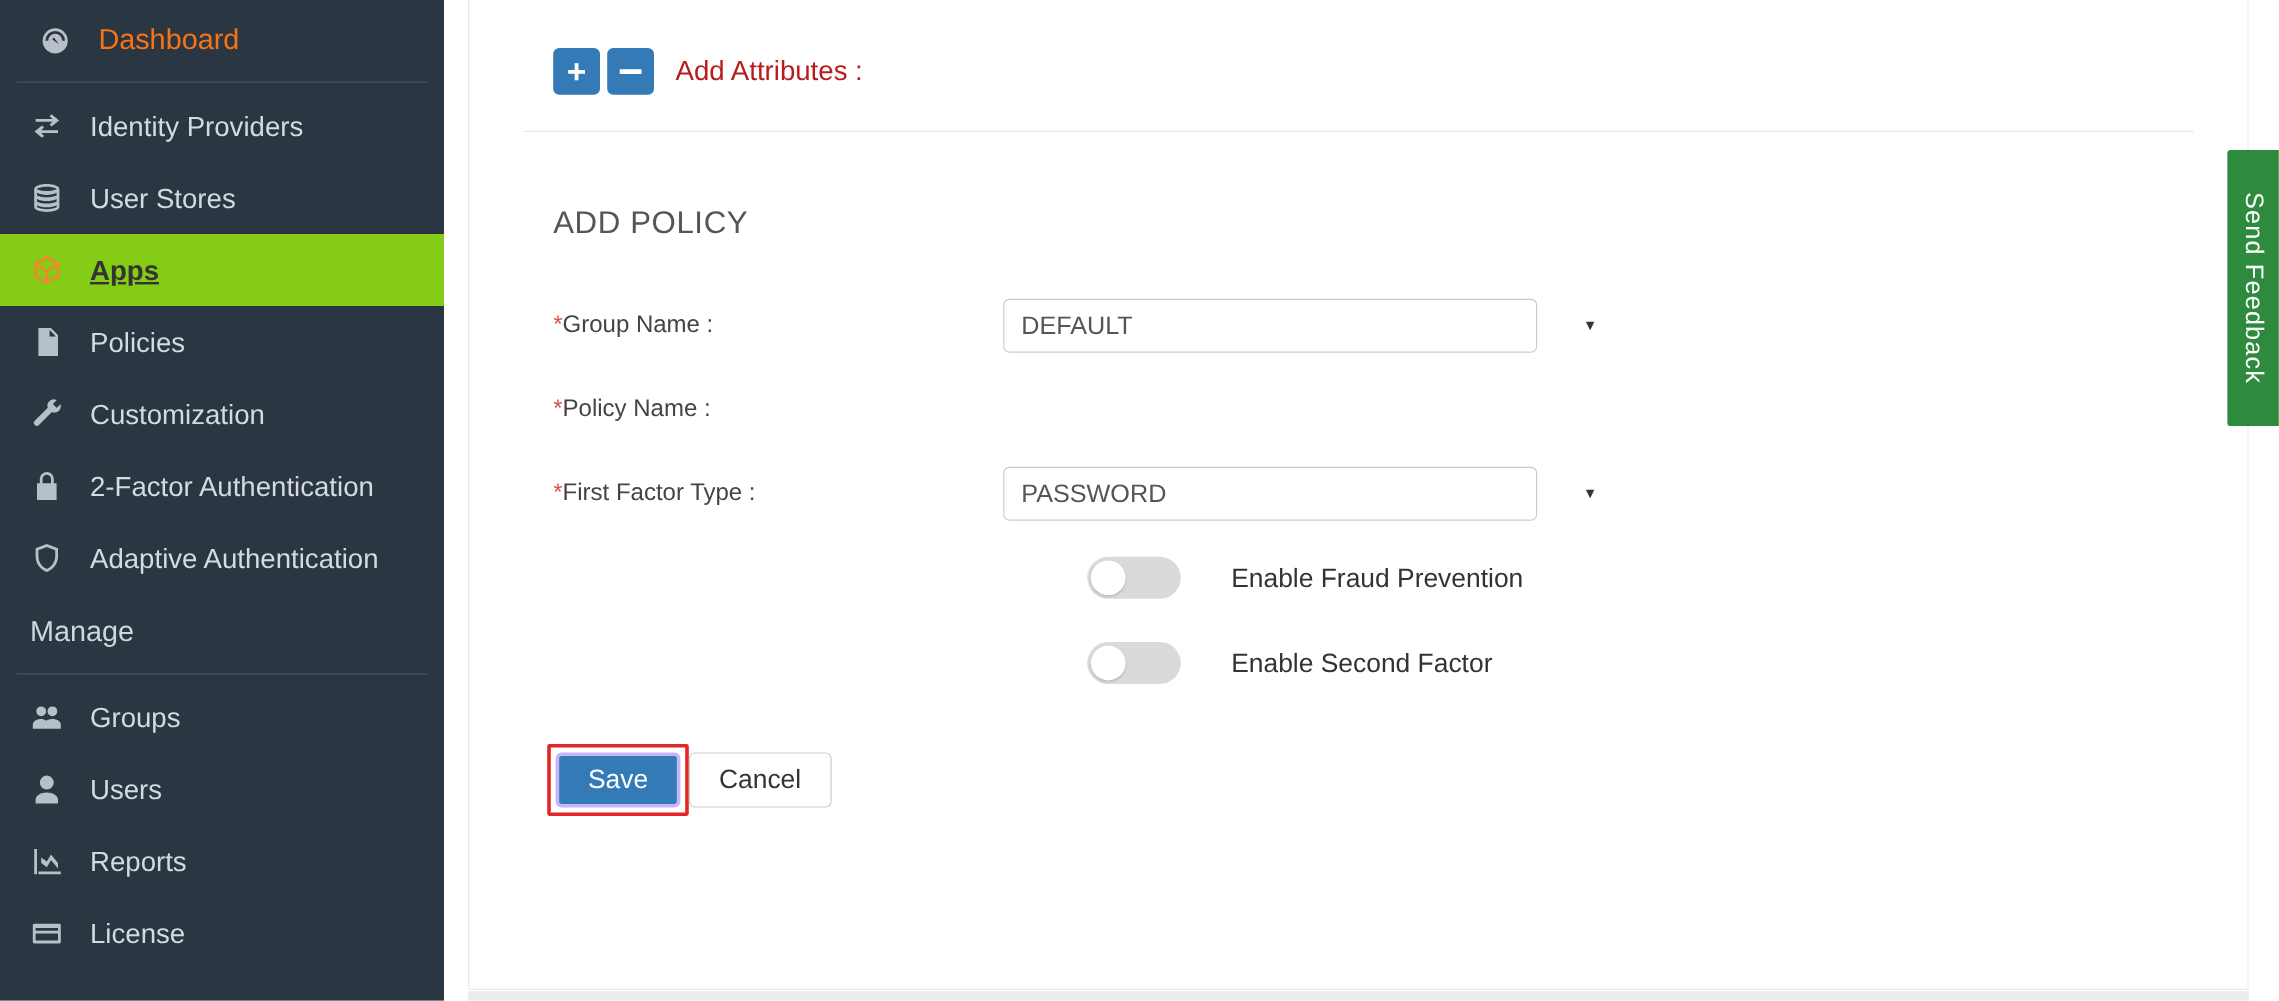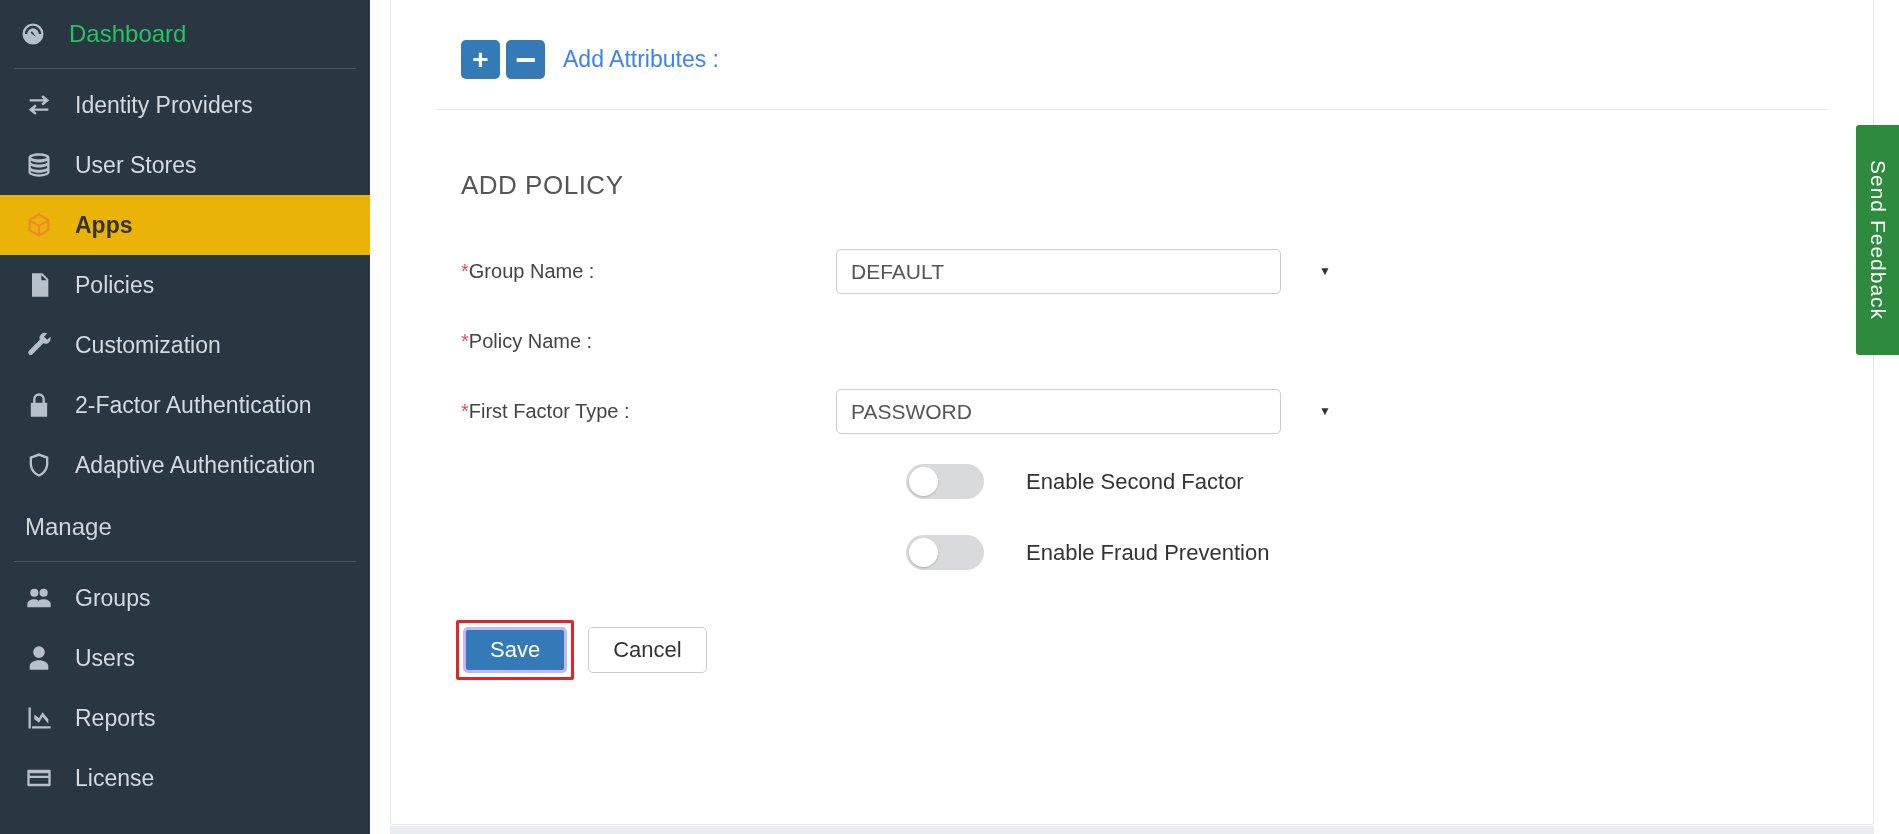--- a/index.html
+++ b/index.html
@@ -34,40 +34,41 @@
   }
   .sidebar-item {
     display: flex;
     align-items: center;
     padding: 16px 20px 16px 25px;
     font-size: 23px;
     color: #d3dae0;
     cursor: pointer;
   }
   .sidebar-item.active {
-    background: #eab308;
+    background: #84cc16;
     color: #333333;
     font-weight: 700;
+    text-decoration: underline;
   }
   .sidebar-item.active .nav-label { color: #333333; }
   .sidebar-item .icon-slot {
     width: 50px;
     display: inline-flex;
     align-items: center;
     justify-content: flex-start;
   }
   .nav-label { color: inherit; }
 
   
   .dashboard-item {
-    padding: 20px 20px 20px 19px;
+    padding: 20px 20px 20px 32px;
     display: flex;
     align-items: flex-end;
     font-size: 24px;
-    color: #22c55e;
+    color: #f97316;
     cursor: pointer;
   }
   .dashboard-item .icon-slot {
     width: 50px;
     display: inline-flex;
   }
 
   
   .main {
     position: absolute;
@@ -107,21 +108,21 @@
     font-size: 28px;
     line-height: 1;
     display: inline-flex;
     align-items: center;
     justify-content: center;
     margin-right: 6px;
     cursor: pointer;
     font-weight: 700;
   }
   .square-btn.minus { font-size: 36px; font-weight: 700; }
-  .attr-label { margin-left: 12px; color: #3b82f6; }
+  .attr-label { margin-left: 12px; color: #b91c1c; }
 
   .inner-divider {
     height: 1px;
     background: #e7e7e7;
     margin: 0 45px;
   }
 
   .section-heading {
     font-size: 26px;
     letter-spacing: 0.5px;
@@ -227,21 +228,21 @@
   .btn-primary {
     background: #337ab7;
     color: #ffffff;
     border: 3px solid #c4b5fd;
   }
   .btn-default {
     background: #ffffff;
     color: #333333;
     border: 1px solid #cccccc;
   }
-  .button-row .btn-default { margin-left: 14px; }
+  .button-row .btn-default { }
 
   
   .bottom-gray {
     position: absolute;
     left: 20px;
     top: 826px;
     width: 1484px;
     height: 8px;
     background: #eaedef;
   }
@@ -439,30 +440,30 @@
         </div>
       </div>
     </div>
 
     <div class="toggle-row">
       <div class="toggle">
         <div class="toggle-track">
           <div class="toggle-thumb"></div>
         </div>
       </div>
-      <span class="toggle-text">Enable Second Factor</span>
+      <span class="toggle-text">Enable Fraud Prevention</span>
     </div>
 
     <div class="toggle-row">
       <div class="toggle">
         <div class="toggle-track">
           <div class="toggle-thumb"></div>
         </div>
       </div>
-      <span class="toggle-text">Enable Fraud Prevention</span>
+      <span class="toggle-text">Enable Second Factor</span>
     </div>
 
     <div class="button-row">
       <span class="save-highlight">
         <button class="btn btn-primary">Save</button>
       </span>
       <button class="btn btn-default">Cancel</button>
     </div>
 
   </div>

